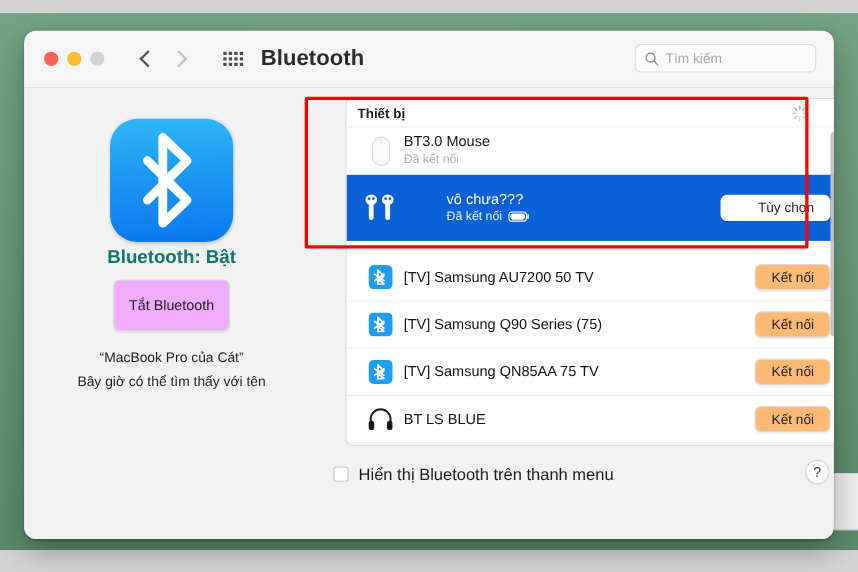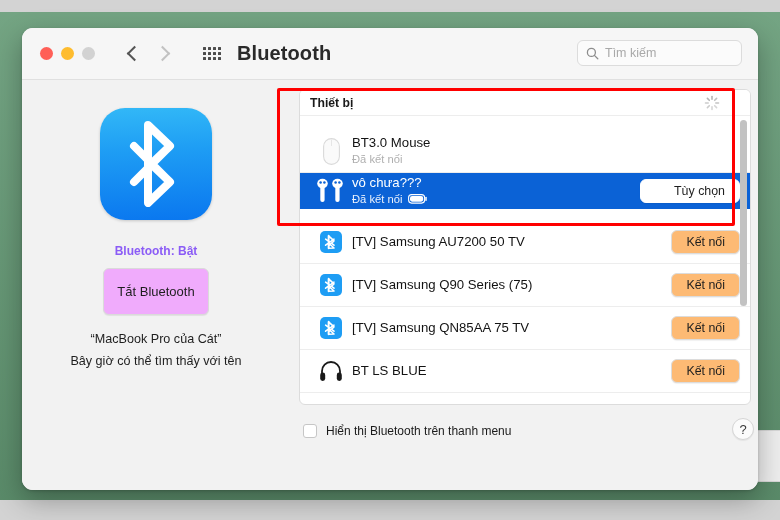--- a/index.html
+++ b/index.html
@@ -79,49 +79,49 @@
   .left{
     position:absolute; left:0; top:0; width:268px; height:410px;
     display:flex; flex-direction:column; align-items:center; padding-top:28px;
   }
   .bt-app-icon{
     width:112px; height:112px; border-radius:25px;
     background:linear-gradient(178deg,#32b8f7 0%,#1e9df4 38%,#0a77ef 100%);
     box-shadow:0 1px 3px rgba(0,0,0,.18);
     display:flex; align-items:center; justify-content:center;
   }
-  .bt-state{ margin-top:24px; font-size:12px; font-weight:700; color:#8b5cf6; }
+  .bt-state{ margin-top:4px; font-size:17px; font-weight:700; color:#0f766e; }
   .bt-toggle{
     margin-top:10px; background:#f0abfc; border:1px solid #dadada; border-radius:6px;
     padding:15px 13px; font-size:13px; color:#1e1e1e; font-family:inherit;
     box-shadow:0 1px 1px rgba(0,0,0,.07); cursor:pointer;
   }
   .discover{
     margin-top:13px; text-align:center; font-size:12.6px; color:#1e1e1e; line-height:1.75;
   }
 
   
   .list-panel{
-    position:absolute; left:277px; top:9px; width:452px; height:316px;
+    position:absolute; left:292px; top:9px; width:452px; height:316px;
     background:#ffffff; border:1px solid #dcdcdc; border-radius:6px; overflow:hidden;
   }
   .list-head{
     position:relative; height:26px; display:flex; align-items:center;
     padding:0 10px; border-bottom:1px solid #ededed; background:#fff;
   }
   .list-head-title{ font-size:12.2px; font-weight:700; color:#1b1b1b; }
   .spinner{ position:absolute; right:30px; top:5px; width:16px; height:16px; }
 
-  .rows{ position:relative;margin-top:14px; }
+  .rows{ position:relative; }
   .row{
     position:relative; display:flex; align-items:center;
     height:43px; padding:0 10px 0 14px; border-bottom:1px solid #ededed;
     background:#fff;
   }
-  .row.tall{ height:36px; }
+  .row.tall{ height:60px;gap:39px; }
   .row.selected{ background:#0b62d6; border-bottom:1px solid #0b62d6; }
   .row-icon{ width:34px; flex:0 0 34px; display:flex; align-items:center; justify-content:center; }
   .row-texts{ margin-left:4px; display:flex; flex-direction:column; justify-content:center; }
   .row-name{ font-size:13.2px; color:#131313; line-height:1.3; }
   .row-sub{ font-size:11.2px; color:#b0b0b0; line-height:1.45; display:flex; align-items:center; gap:6px; }
   .row.selected .row-name{ color:#fff; }
   .row.selected .row-sub{ color:#eaf1fd; }
   .row-btn{
     margin-left:auto; background:#fdba74; border:1px solid #dcdcdc; border-radius:6px;
     padding:4px 14px; font-size:12.4px; color:#1e1e1e; font-family:inherit;
@@ -140,21 +140,21 @@
 
   
   .footer{
     position:absolute; left:281px; top:338px; width:452px; height:26px;
     display:flex; align-items:center;
   }
   .checkbox{
     width:14px; height:14px; border:1px solid #c6c6c6; border-radius:3px;
     background:#fff; flex:0 0 auto;
   }
-  .check-label{ margin-left:9px; font-size:12px; color:#1b1b1b; }
+  .check-label{ margin-left:9px; font-size:15px; color:#1b1b1b; }
   .help-btn{
     position:absolute; right:1px; top:0; width:22px; height:22px; border-radius:50%;
     border:1px solid #d6d6d6; background:#fbfbfb; color:#3a3a3a;
     font-size:13px; display:flex; align-items:center; justify-content:center;
     box-shadow:0 1px 1px rgba(0,0,0,.06); cursor:pointer;
   }
 
   
   .annot{
     position:absolute; left:277px; top:88px; width:458px; height:138px;

